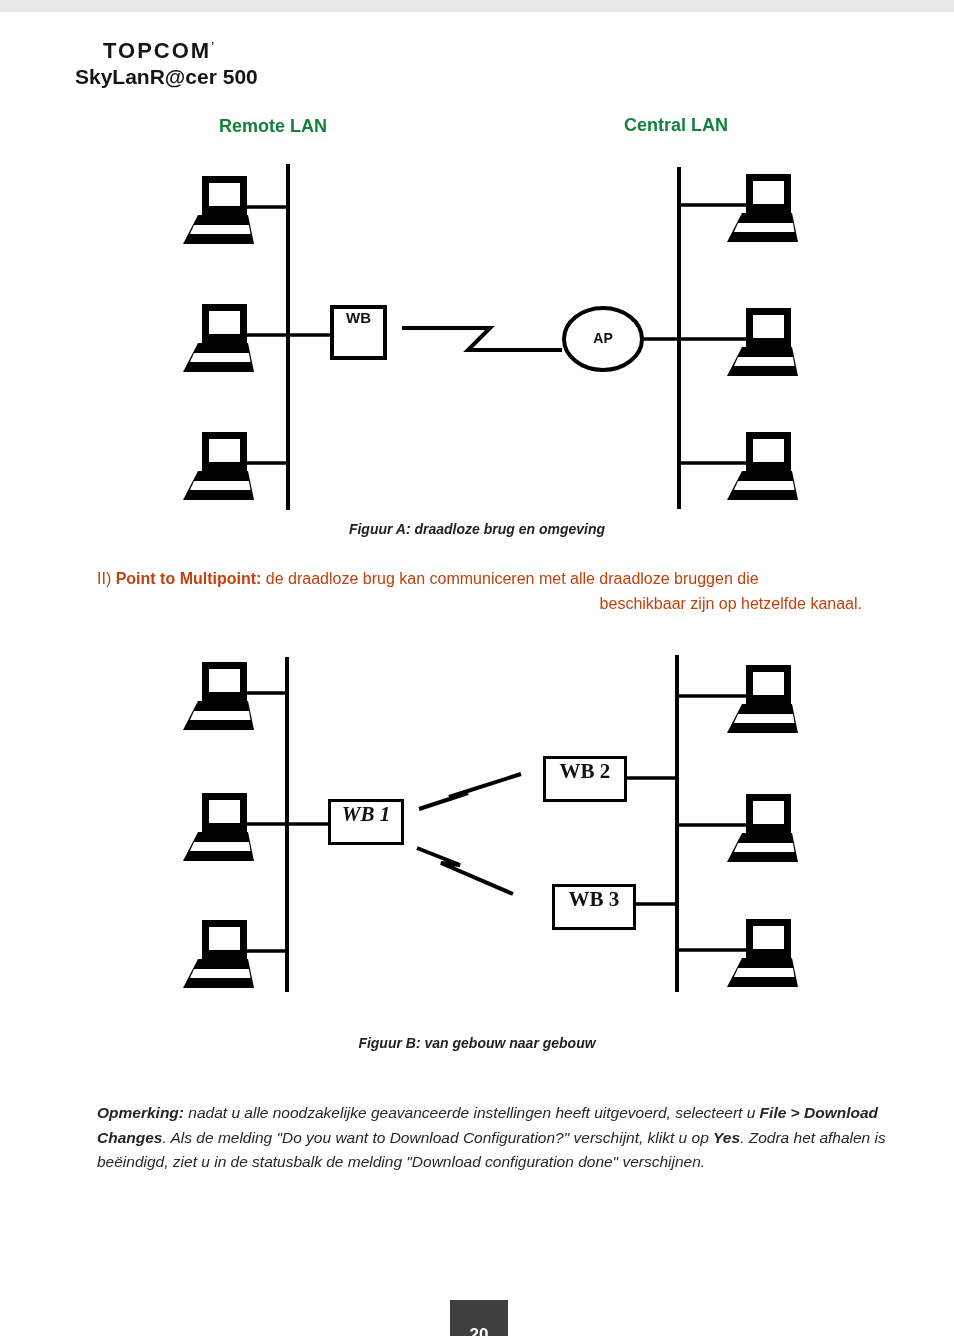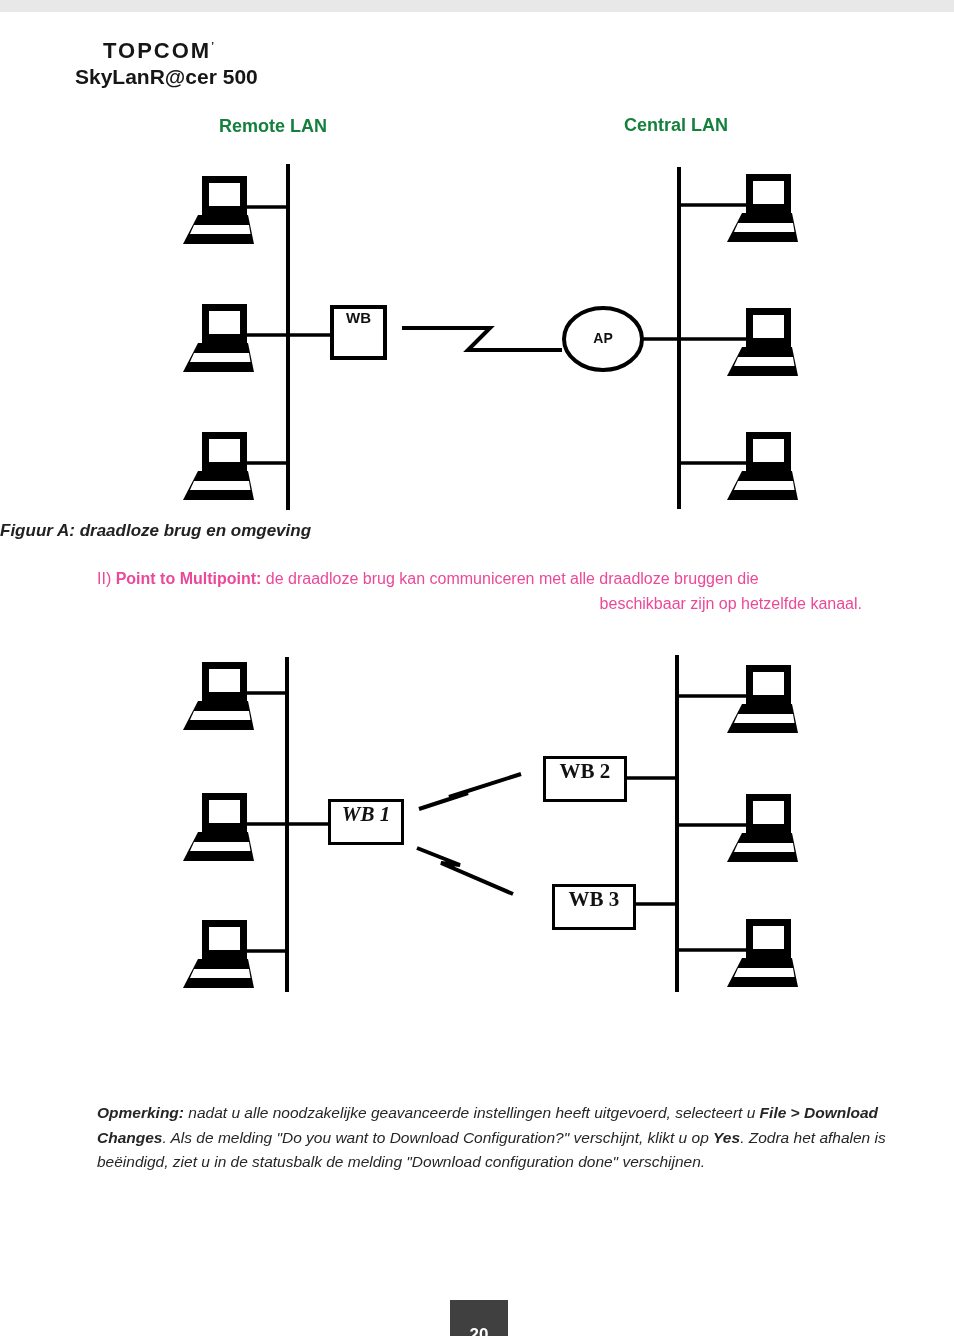--- a/index.html
+++ b/index.html
@@ -13,24 +13,24 @@
   .brand{font-weight:bold;font-size:22px;letter-spacing:2px;color:#161616;margin-left:28px;}
   .brand .tm{font-size:10px;vertical-align:super;letter-spacing:0;}
   .product{font-weight:bold;font-size:21px;color:#161616;margin-top:1px;letter-spacing:0;}
   
   .diagram-svg{position:absolute;left:0;}
   .lan-label{position:absolute;width:160px;text-align:center;font-weight:bold;font-size:18px;color:#15803d;}
   .node-box{position:absolute;border:4px solid #000;background:#fff;display:flex;align-items:flex-start;justify-content:center;box-sizing:border-box;}
   .wb-small{font-weight:bold;font-size:15px;color:#111;font-family:"Liberation Sans",sans-serif;}
   .wb-big{font-weight:bold;font-size:21px;color:#111;font-family:"Liberation Serif",serif;}
   .ap-label{position:absolute;width:44px;text-align:center;font-weight:bold;font-size:14px;color:#111;}
-  .fig-caption{position:absolute;left:0;width:954px;
-    font-weight:bold;font-style:italic;font-size:17px;color:#222;}
+  .fig-caption{position:absolute;left:0;width:954px;text-align:center;
+    font-weight:bold;font-style:italic;font-size:14px;color:#222;}
   
-  .section-par{position:absolute;left:97px;width:765px;font-size:16px;line-height:25px;color:#ec4899;}
+  .section-par{position:absolute;left:97px;width:765px;font-size:16px;line-height:25px;color:#c2410c;}
   .section-par .tline + .tline{padding-left:21px;text-align:right;}
   .b{font-weight:bold;}
   .note-par{position:absolute;left:97px;width:805px;font-size:15.5px;line-height:24.5px;
     font-style:italic;color:#262626;}
   
   .page-num-box{position:absolute;left:450px;top:1288px;width:58px;height:48px;background:#404040;
     color:#fff;text-align:center;font-weight:bold;font-size:17px;padding-top:25px;box-sizing:border-box;}
 </style>
 </head>
 <body>
@@ -123,20 +123,21 @@
   </svg>
   <div class="node-box" style="left:328px;top:787px;width:76px;height:46px;border-width:3px;font-style:italic;">
     <span class="wb-big">WB 1</span>
   </div>
   <div class="node-box" style="left:543px;top:744px;width:84px;height:46px;border-width:3px;">
     <span class="wb-big">WB 2</span>
   </div>
   <div class="node-box" style="left:552px;top:872px;width:84px;height:46px;border-width:3px;">
     <span class="wb-big">WB 3</span>
   </div>
+  <div class="fig-caption" style="top:1023px;">Figuur B: van gebouw naar gebouw</div>
 
   <div class="note-par" style="top:1089px;">
       <div class="tline"><span class="b">Opmerking:</span><span> nadat u alle noodzakelijke geavanceerde instellingen heeft uitgevoerd, selecteert u </span><span class="b">File &gt; Download</span></div>
       <div class="tline"><span class="b">Changes</span><span>. Als de melding "Do you want to Download Configuration?" verschijnt, klikt u op </span><span class="b">Yes</span><span>. Zodra het afhalen is</span></div>
       <div class="tline"><span>beëindigd, ziet u in de statusbalk de melding "Download configuration done" verschijnen.</span></div>
     </div>
 
   <div class="page-num-box">
     <span>20</span>
   </div>

